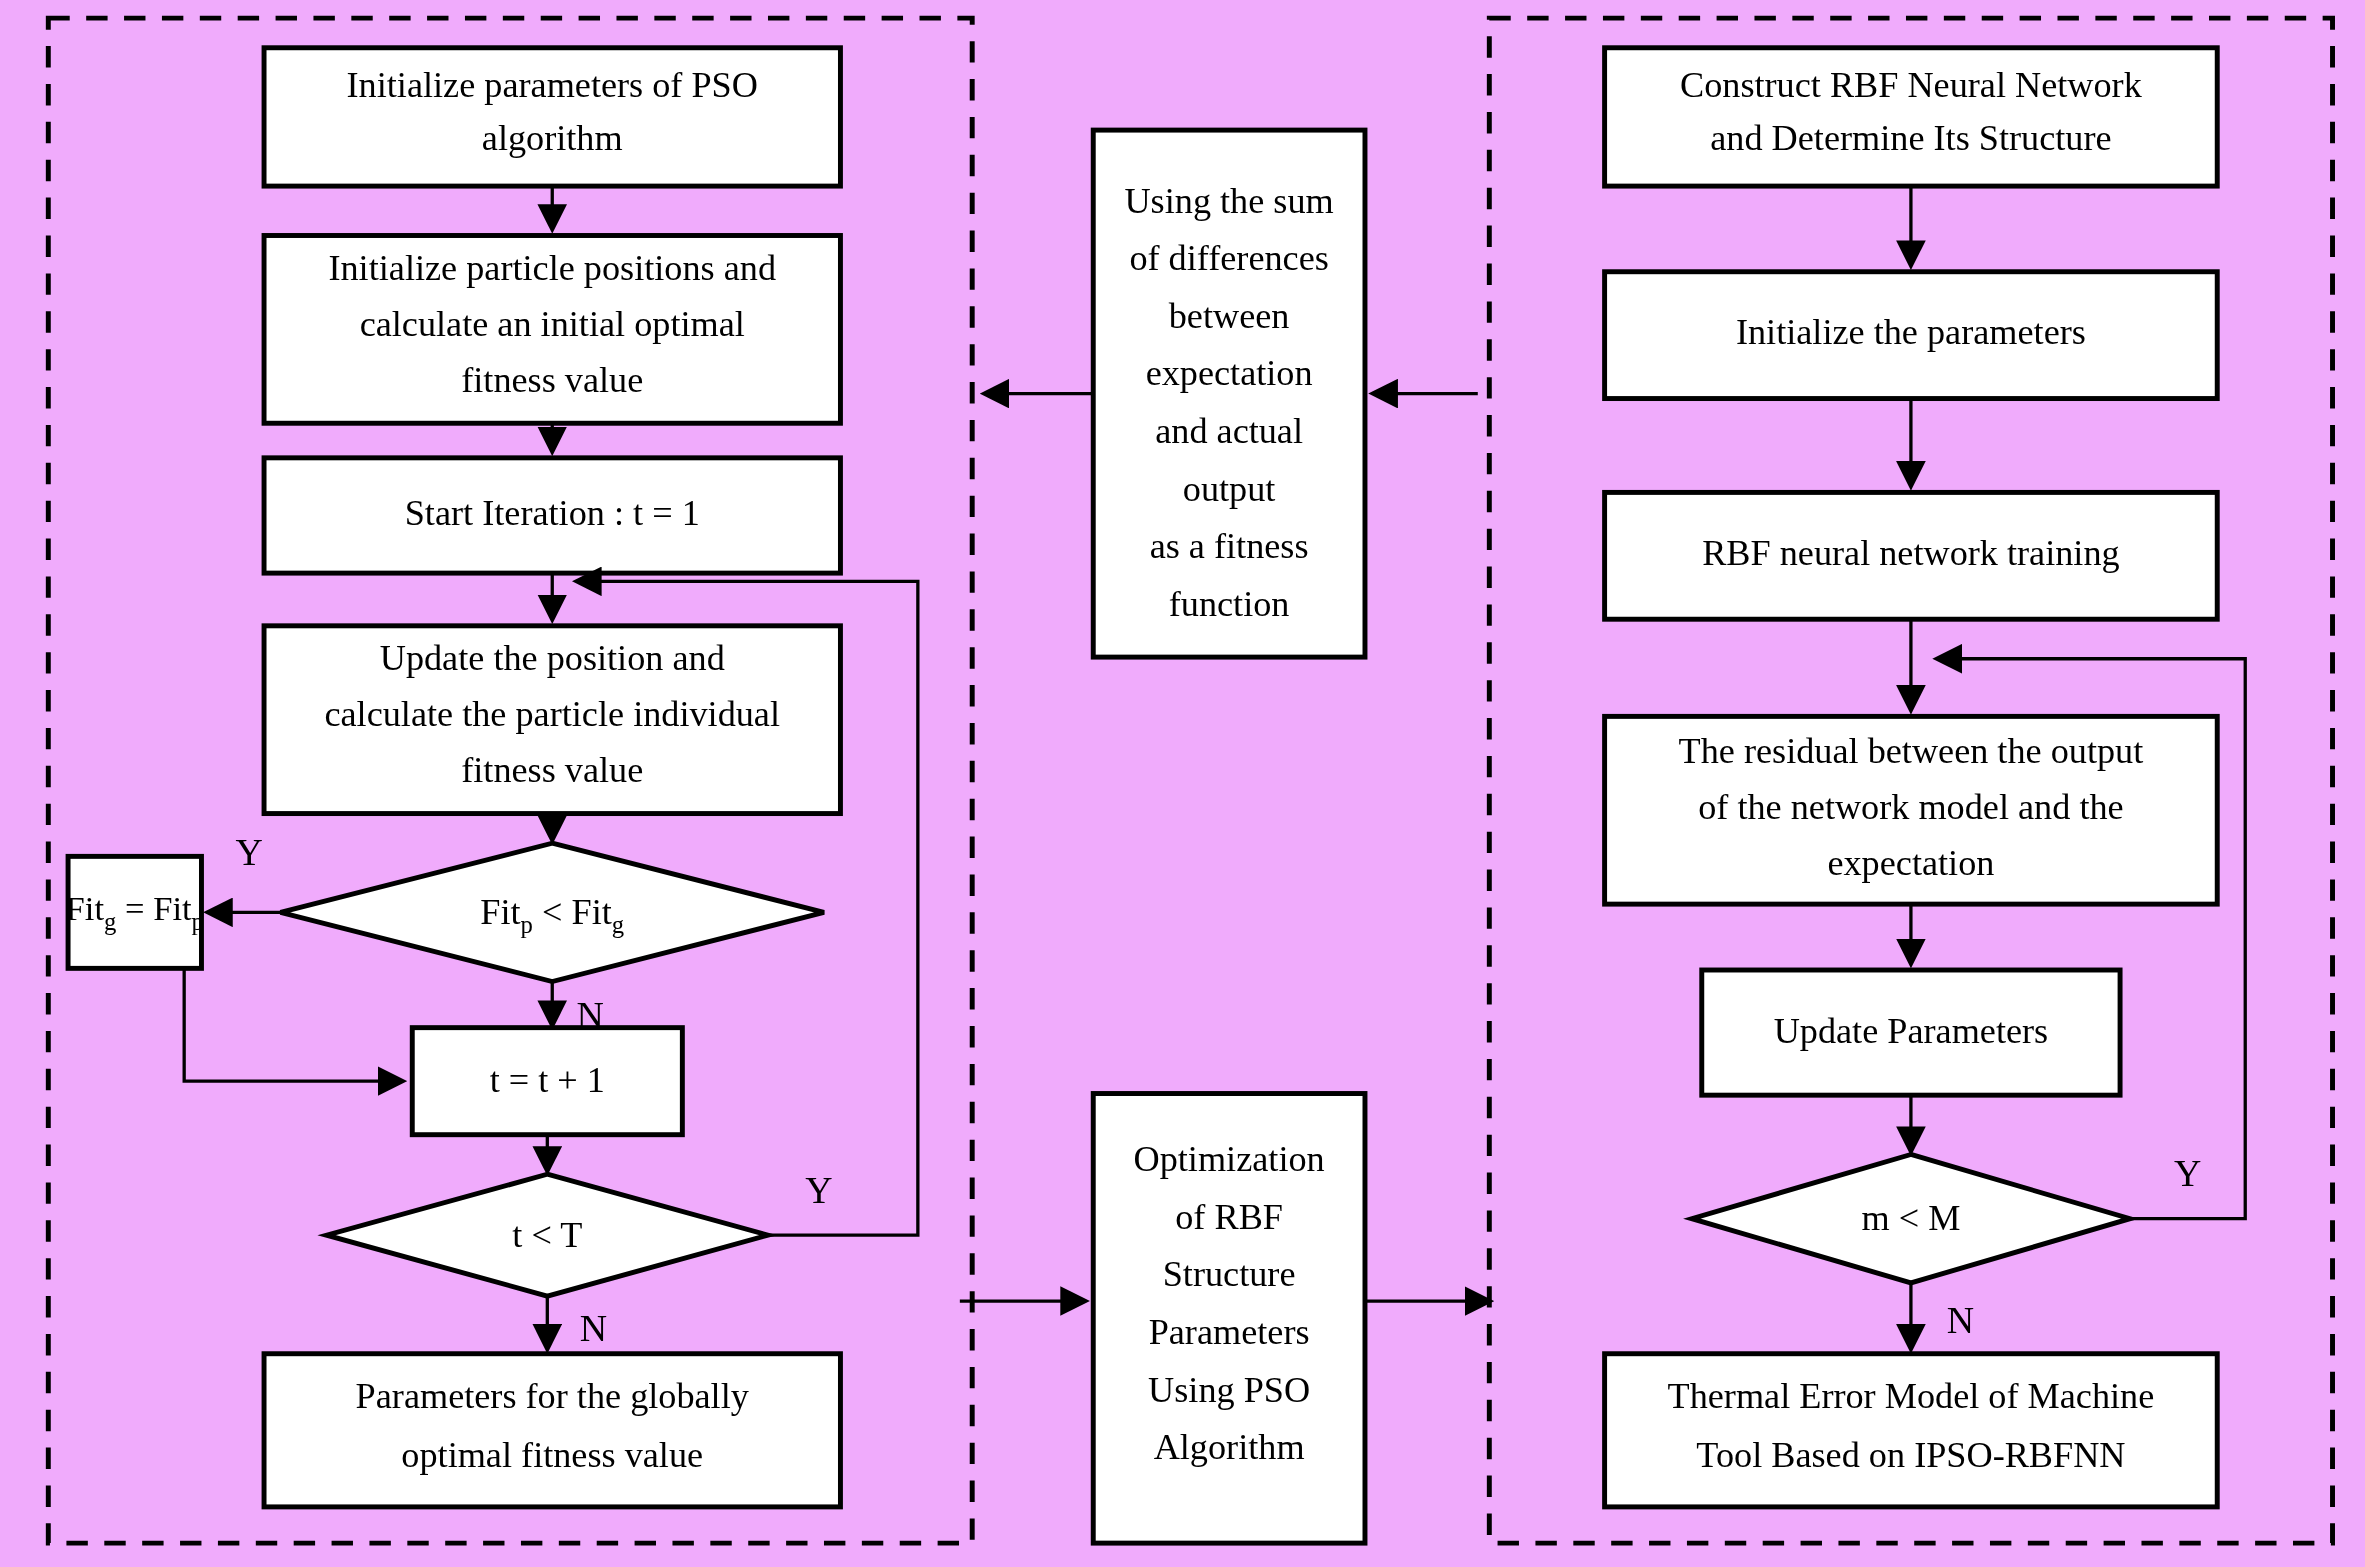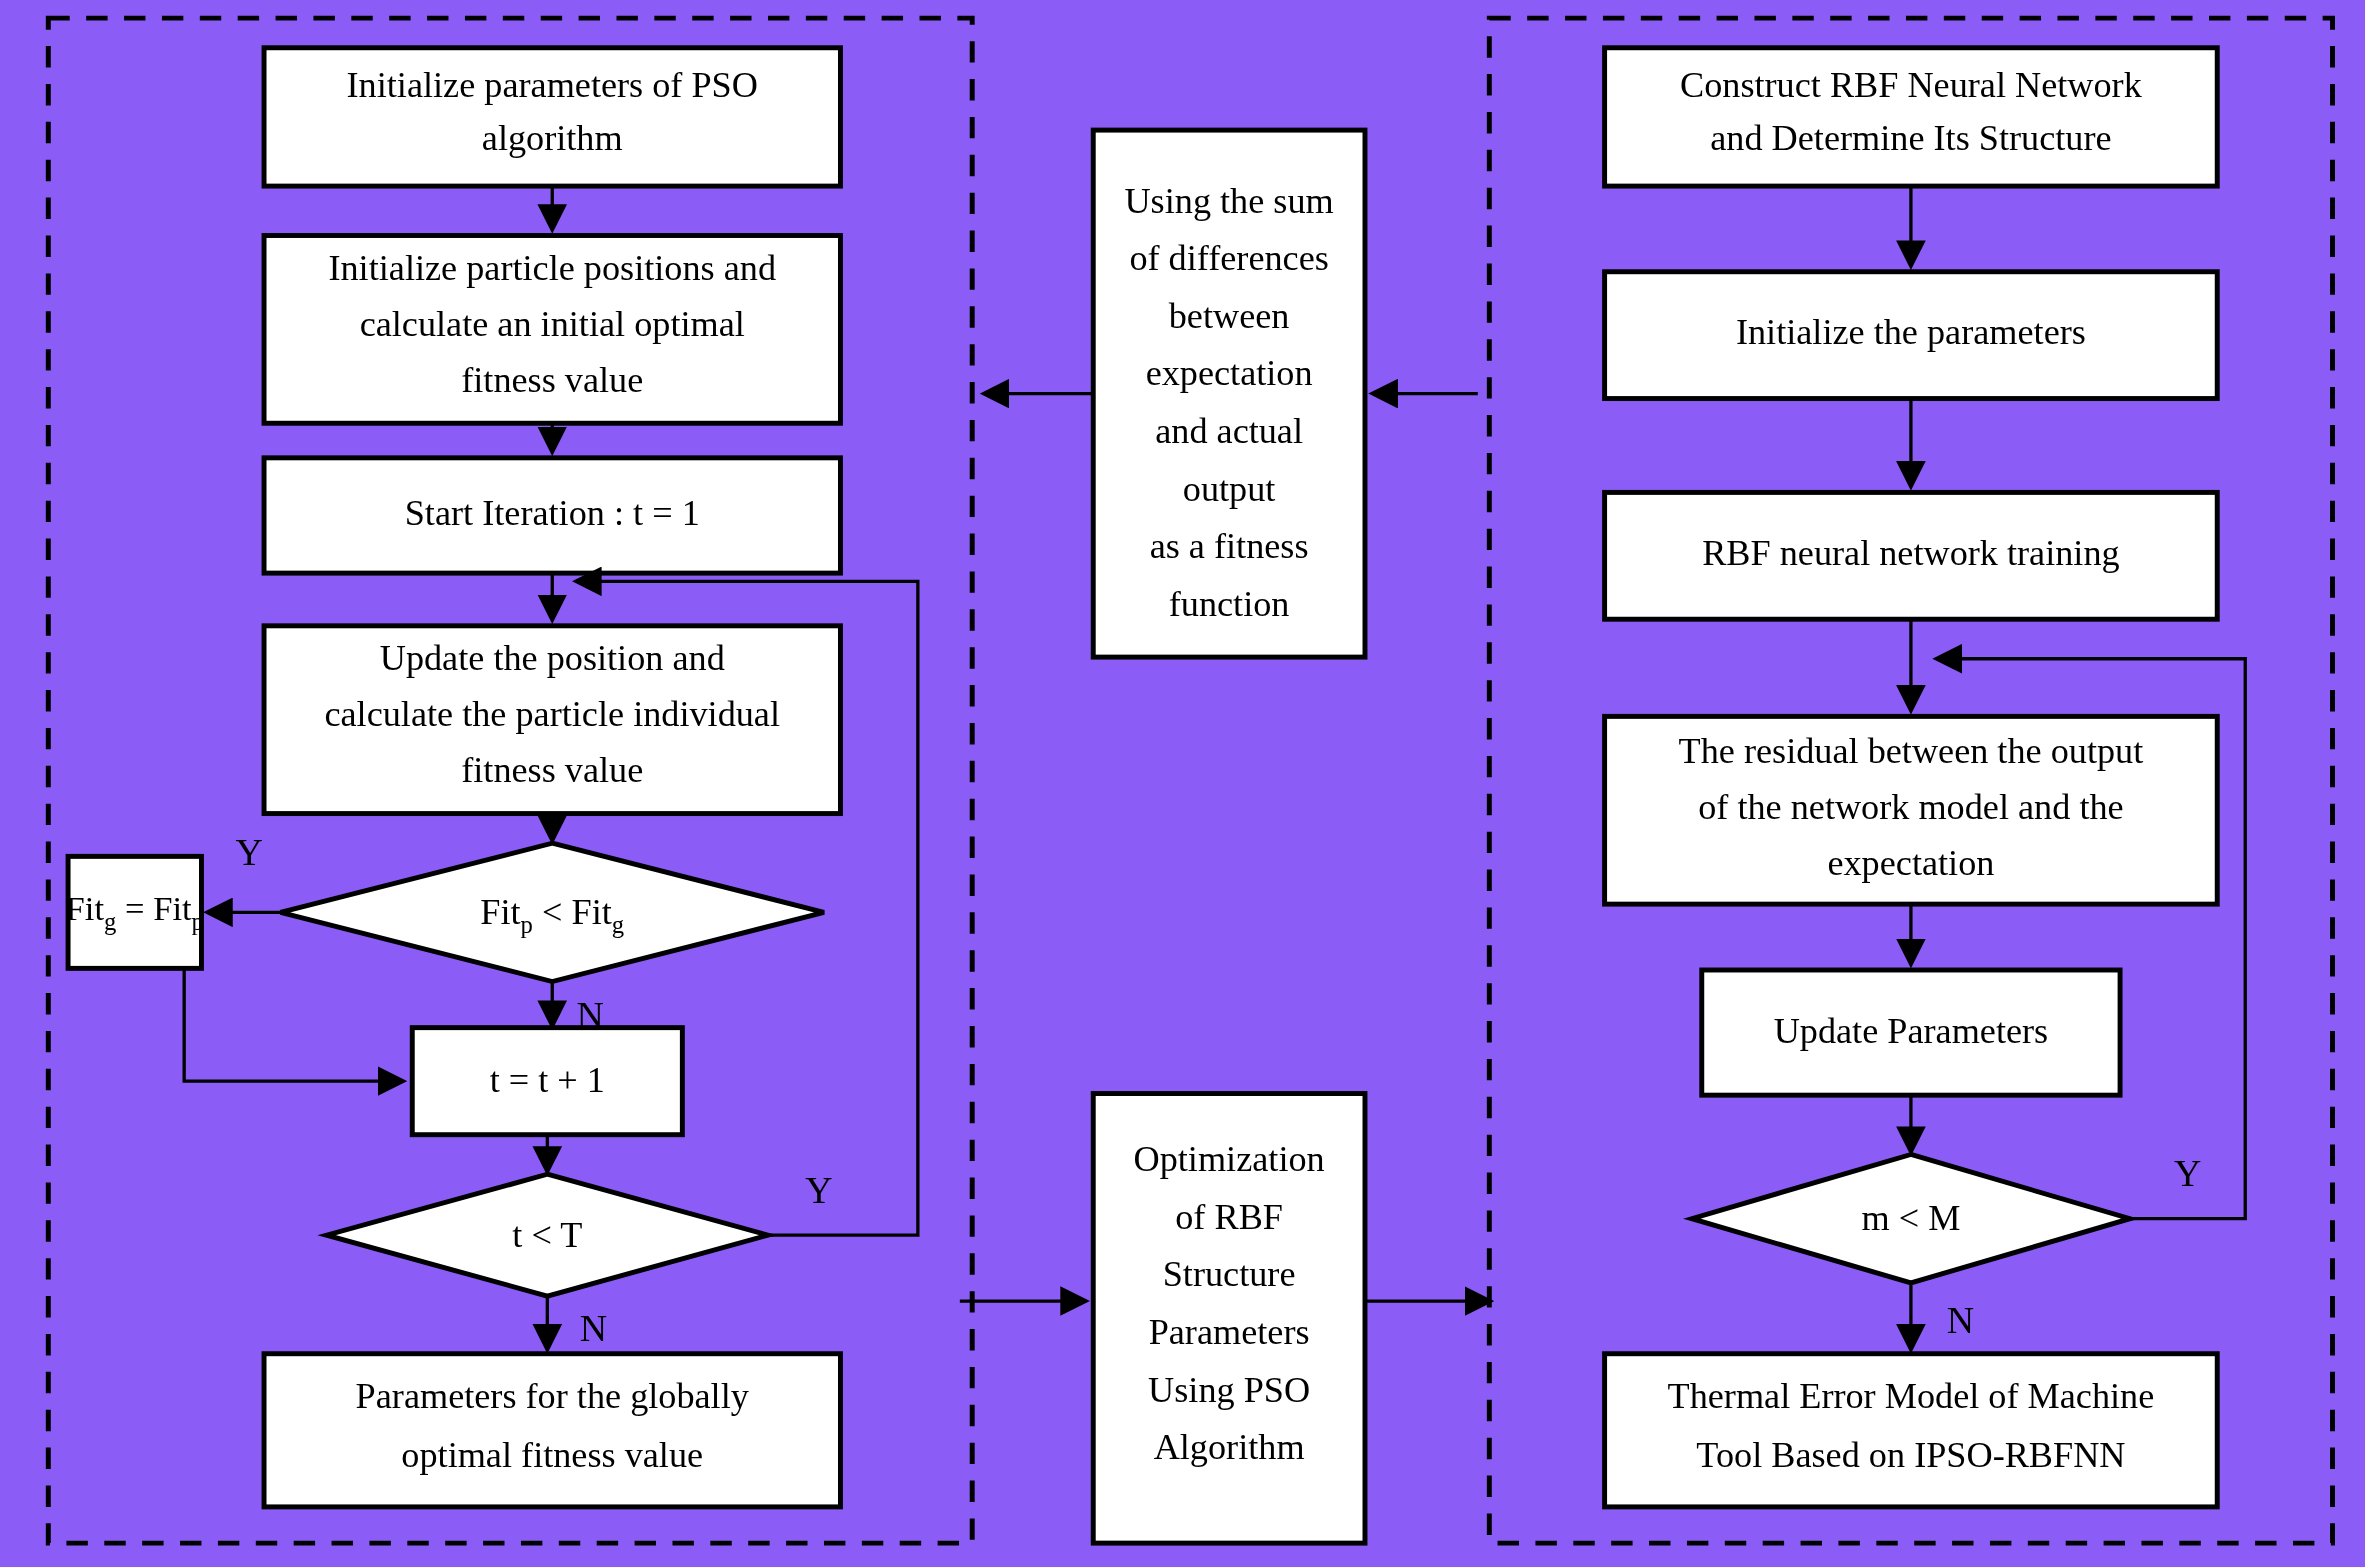--- a/index.html
+++ b/index.html
@@ -7,21 +7,21 @@
     padding: 0;
     background: #ffffff;
   }
   body {
     font-family: "Liberation Serif", "DejaVu Serif", serif;
   }
   #flowchart-root {
     position: relative;
     width: 2366px;
     height: 1567px;
-    background: #8b5cf6;
+    background: #f0abfc;
     overflow: hidden;
   }
   svg#diagram {
     display: block;
     width: 2366px;
     height: 1567px;
   }
   .panel-border {
     fill: none;
     stroke: #000000;

